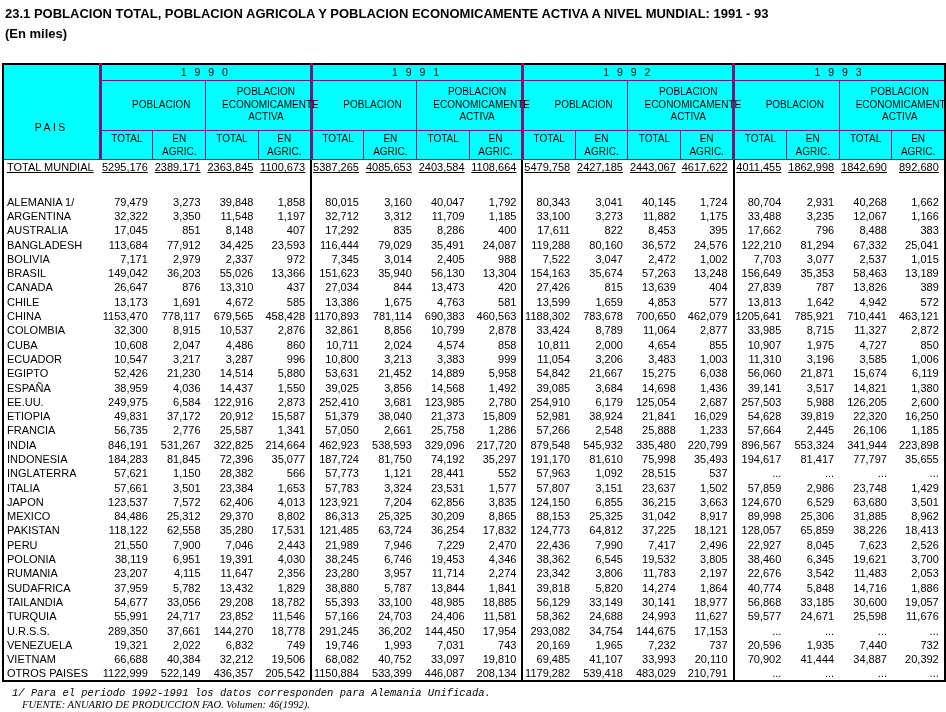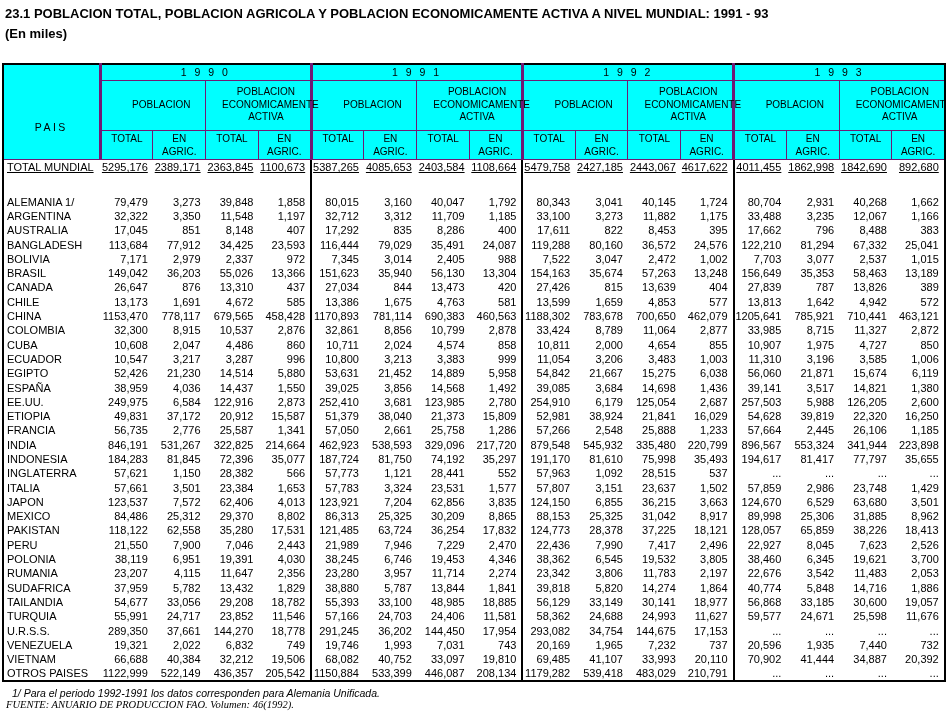--- a/index.html
+++ b/index.html
@@ -21,23 +21,23 @@
   tr.sub-row th   { height:29px; line-height:13px; vertical-align:top; padding-top:1px; }
   th.pais { vertical-align:bottom; padding-bottom:26px; letter-spacing:1px; font-size:10.5px;margin-top:6px; }
 
   tbody td { font-size:11px; height:14.3px; line-height:13px; text-align:right;
              padding:0 5px 0 0; white-space:nowrap; overflow:hidden; }
   tbody td.country { text-align:left; padding:0 0 0 3px; }
   tbody td.g { border-left:2px solid #000; }
   tr.total-row td  { text-decoration:underline; height:17px; }
   tr.spacer-row td { height:19px; }
 
-  .fn1 { position:absolute; left:12px; top:687px; font-family:Liberation Sans, sans-serif;
+  .fn1 { position:absolute; left:12px; top:687px; font-family:Liberation Mono, monospace;
          font-style:italic; font-size:10.5px; }
-  .fn2 { position:absolute; left:6px;  top:699px; font-family:"Liberation Serif", serif;
+  .fn2 { position:absolute; left:22px;  top:699px; font-family:"Liberation Serif", serif;
          font-style:italic; font-size:10.5px; }
 </style>
 </head>
 <body>
 
 <div class="title">23.1  POBLACION TOTAL, POBLACION AGRICOLA Y POBLACION ECONOMICAMENTE ACTIVA A NIVEL MUNDIAL: 1991 - 93</div>
 <div class="subtitle">(En miles)</div>
 
 <table class="t">
   <colgroup>
@@ -616,21 +616,21 @@
         <td class="country">PAKISTAN</td>
         <td>118,122</td>
         <td>62,558</td>
         <td>35,280</td>
         <td>17,531</td>
         <td class="g">121,485</td>
         <td>63,724</td>
         <td>36,254</td>
         <td>17,832</td>
         <td class="g">124,773</td>
-        <td>28,378</td>
+        <td>64,812</td>
         <td>37,225</td>
         <td>18,121</td>
         <td class="g">128,057</td>
         <td>65,859</td>
         <td>38,226</td>
         <td>18,413</td>
       </tr>
       <tr class="r">
         <td class="country">PERU</td>
         <td>21,550</td>

